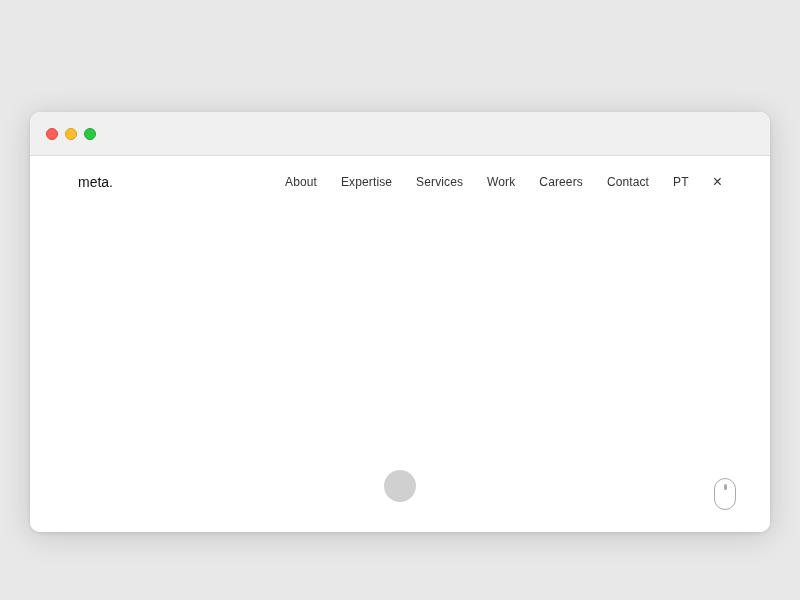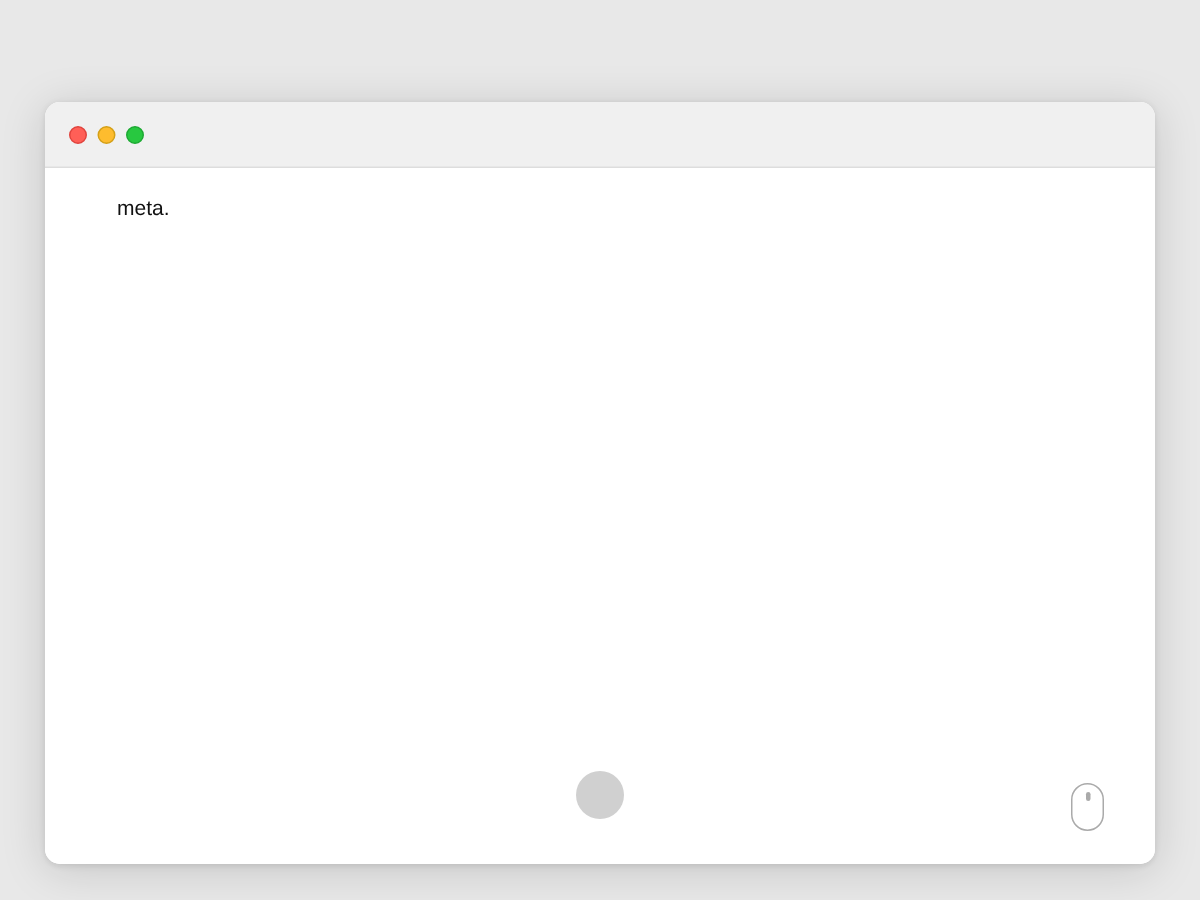--- a/index.html
+++ b/index.html
@@ -13,21 +13,21 @@
       display: flex;
       align-items: center;
       justify-content: center;
       width: 800px;
       height: 600px;
       font-family: -apple-system, BlinkMacSystemFont, 'Helvetica Neue', Helvetica, Arial, sans-serif;
     }
 
     .browser-window {
       width: 740px;
-      height: 508px;
+      height: 420px;
       background: #ffffff;
       border-radius: 10px;
       box-shadow: 0 4px 30px rgba(0,0,0,0.15), 0 1px 4px rgba(0,0,0,0.1);
       overflow: hidden;
       display: flex;
       flex-direction: column;
       margin-top: 44px;
     }
 
     .title-bar {
@@ -169,20 +169,30 @@
     <div class="traffic-lights">
       <div class="traffic-light close"></div>
       <div class="traffic-light minimize"></div>
       <div class="traffic-light maximize"></div>
     </div>
   </div>
 
   <div class="browser-content">
     <nav class="nav-bar">
       <div class="logo">meta.</div>
+      <div class="nav-links">
+        <a class="nav-link">About</a>
+        <a class="nav-link">Expertise</a>
+        <a class="nav-link">Services</a>
+        <a class="nav-link">Work</a>
+        <a class="nav-link">Careers</a>
+        <a class="nav-link">Contact</a>
+        <span class="nav-lang">PT</span>
+        <span class="nav-close">×</span>
+      </div>
     </nav>
 
     <div class="main-content">
       <div class="scroll-indicator"></div>
       <div class="mouse-scroll-icon">
         <div class="mouse-scroll-wheel"></div>
       </div>
     </div>
   </div>
 </div>

